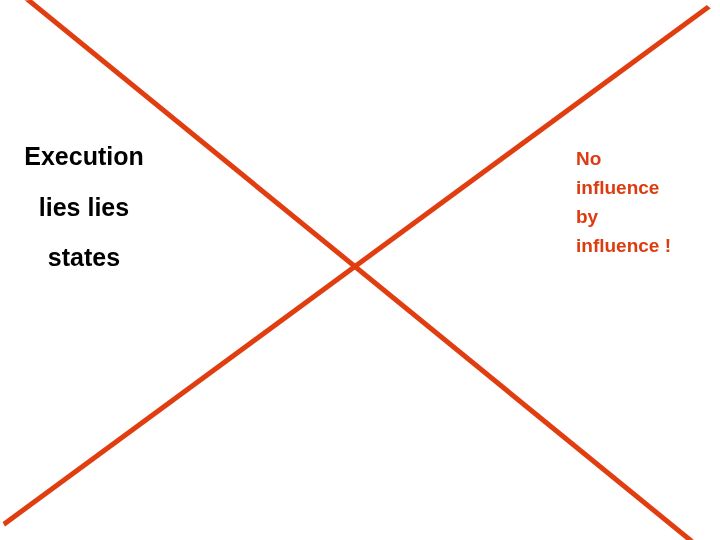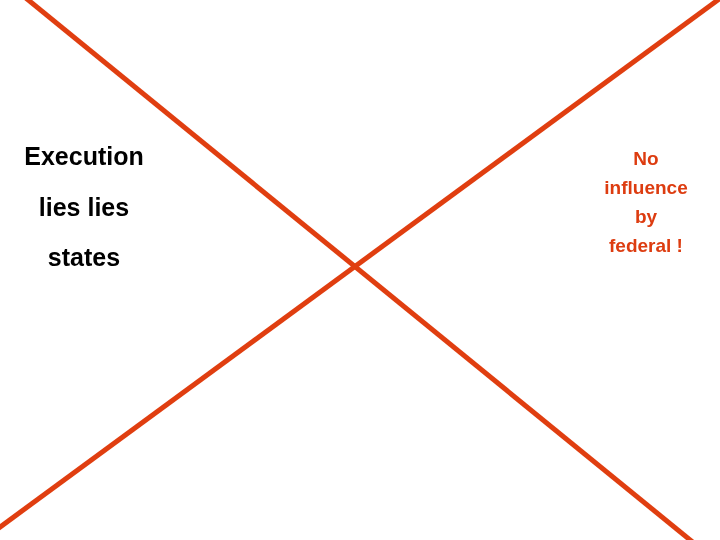--- a/index.html
+++ b/index.html
@@ -7,20 +7,21 @@
     padding: 0;
     background: #ffffff;
   }
   #slide {
     position: relative;
     width: 720px;
     height: 540px;
     background: #ffffff;
     overflow: hidden;
     font-family: "Liberation Sans", sans-serif;
+    border-radius: 30px;
   }
   #cross-overlay {
     position: absolute;
     left: 0;
     top: 0;
     width: 720px;
     height: 540px;
     pointer-events: none;
   }
   .text-block {
@@ -38,21 +39,21 @@
     font-size: 25px;
     font-weight: bold;
     line-height: 50.5px;
     letter-spacing: 0px;
     white-space: nowrap;
   }
   #right-text-block {
     left: 576px;
     top: 144px;
     width: 140px;
-    text-align: center;
+    text-align: left;
   }
   #right-text-block .text-line {
     display: block;
     color: #DD3C10;
     font-size: 19px;
     font-weight: bold;
     line-height: 29px;
     letter-spacing: 0px;
     white-space: nowrap;
   }
@@ -70,16 +71,16 @@
   <div class="text-block" id="left-text-block">
     <span class="text-line">Execution</span>
     <span class="text-line">lies lies</span>
     <span class="text-line">states</span>
   </div>
 
   <div class="text-block" id="right-text-block">
     <span class="text-line">No</span>
     <span class="text-line">influence</span>
     <span class="text-line">by</span>
-    <span class="text-line">federal !</span>
+    <span class="text-line">influence !</span>
   </div>
 
 </div>
 
 </body></html>

